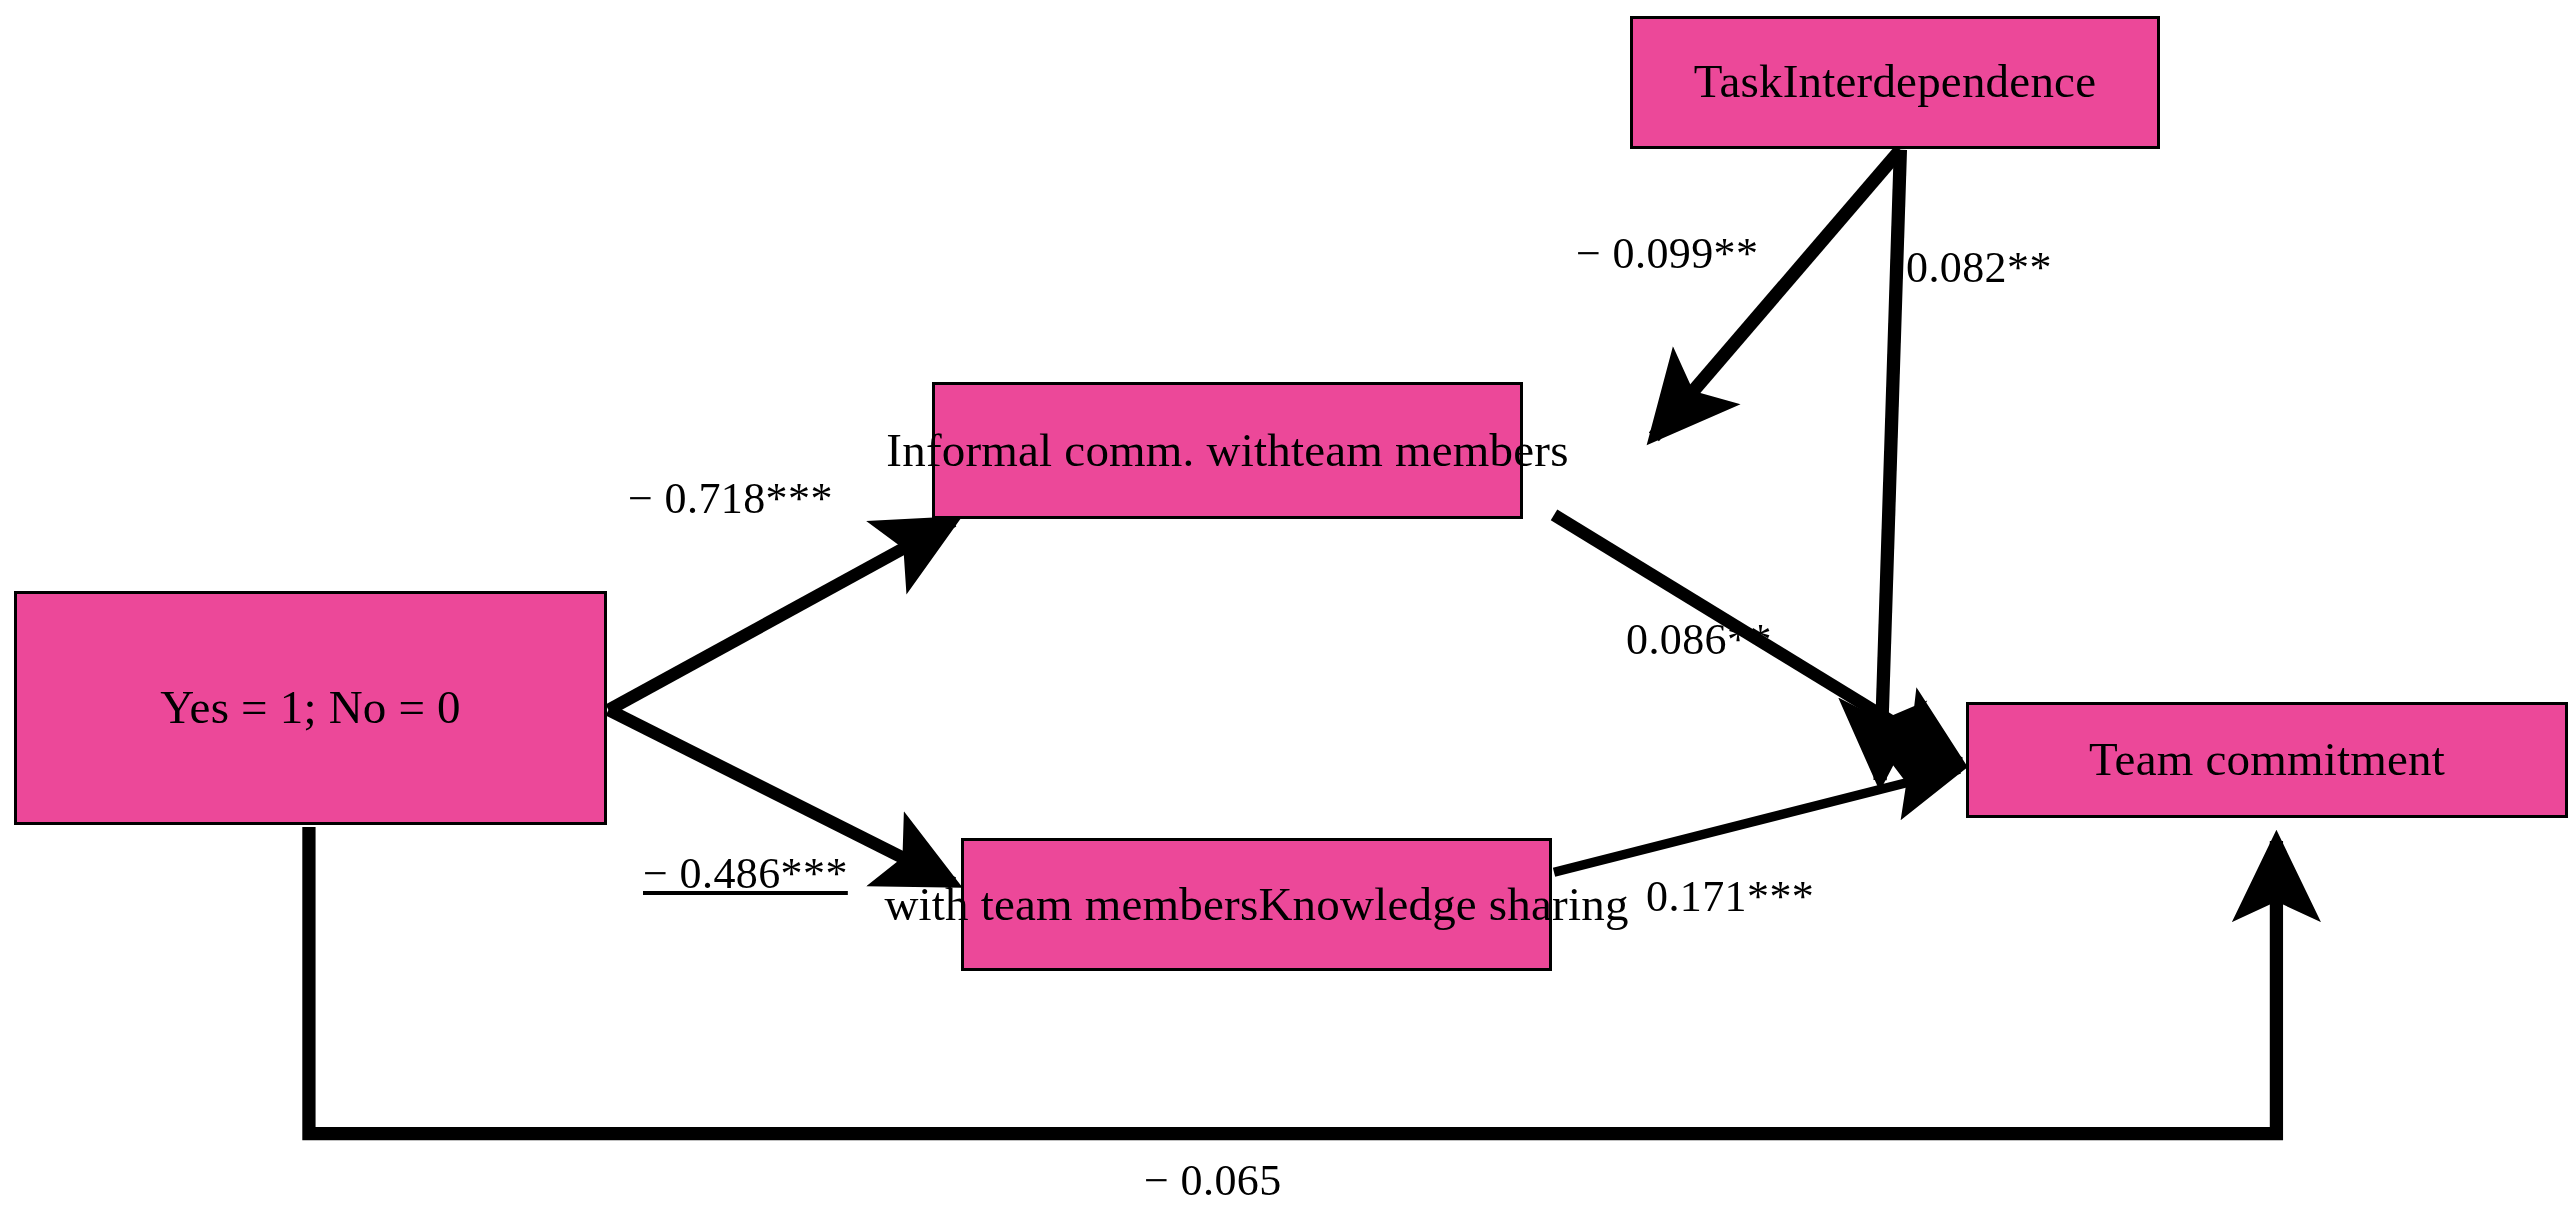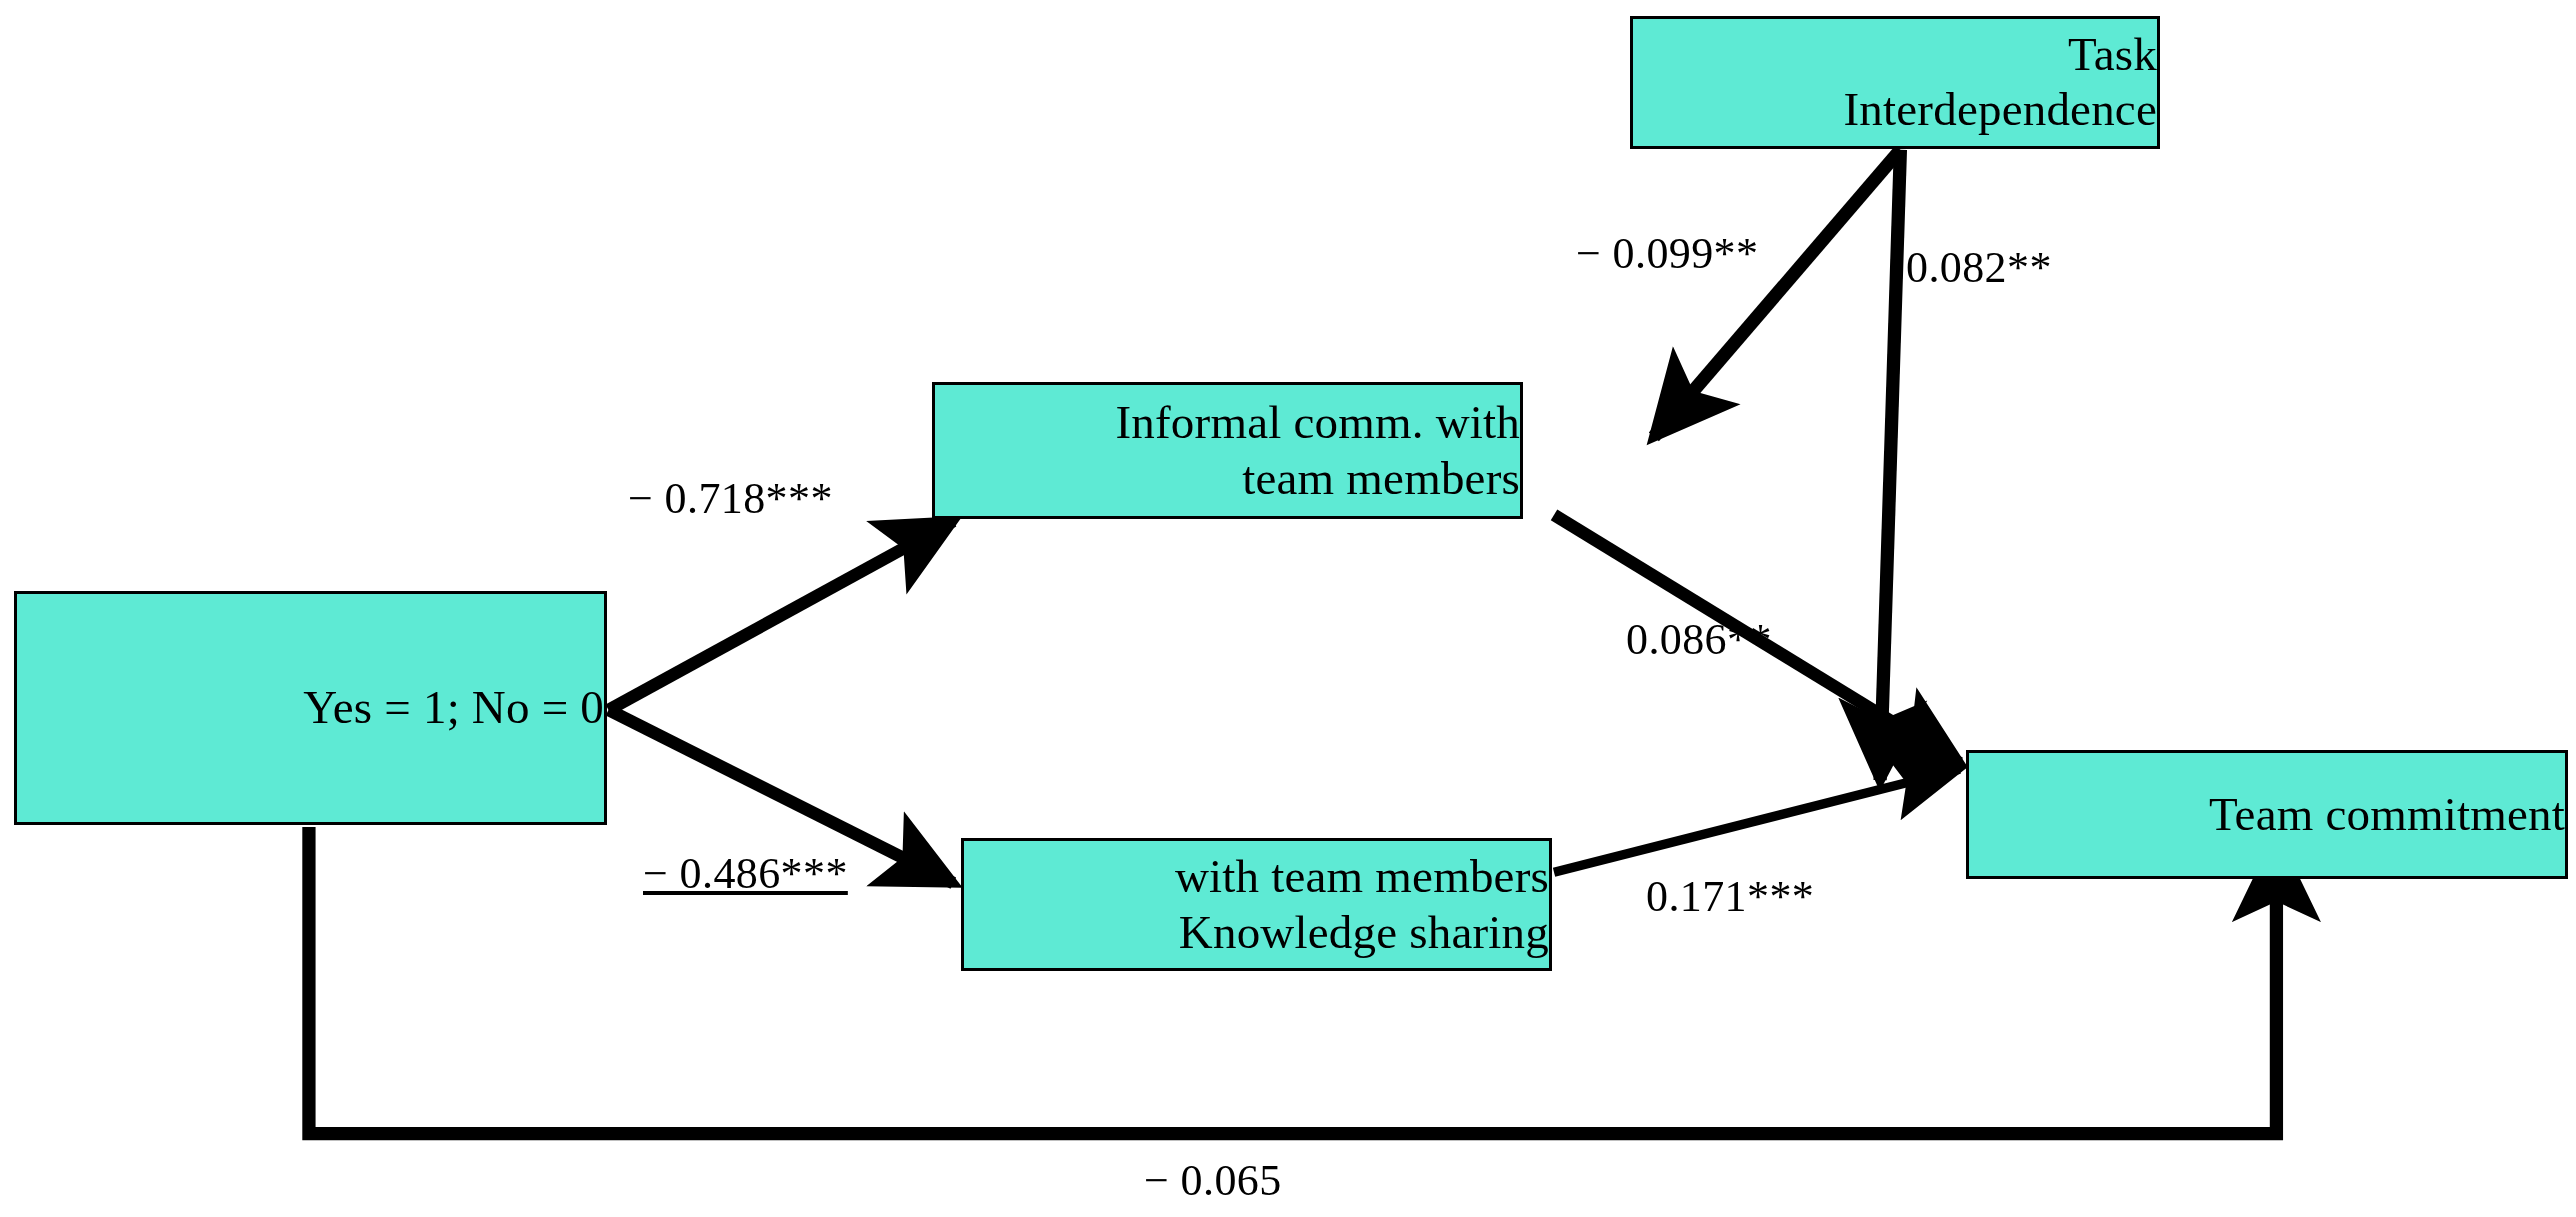--- a/index.html
+++ b/index.html
@@ -22,25 +22,25 @@
   #edge-layer {
     position: absolute;
     left: 0;
     top: 0;
     width: 2576px;
     height: 1217px;
   }
   .node-box {
     position: absolute;
     box-sizing: border-box;
-    background: #5eead4;
+    background: #ec4899;
     border: 3.9px solid #000000;
     display: flex;
-    flex-direction: column;
-    align-items: flex-end;
+    flex-direction: row;
+    align-items: center;
     justify-content: center;
     text-align: center;
     z-index: 5;
   }
   .node-line {
     display: block;
     font-size: 47px;
     line-height: 1.18;
     white-space: nowrap;
     letter-spacing: 0.2px;
@@ -96,21 +96,21 @@
   <div class="node-box" style="left:932px; top:382px; width:591px; height:137px;font-family:Liberation Serif, serif;">
     <span class="node-line">Informal comm. with</span>
     <span class="node-line">team members</span>
   </div>
 
   <div class="node-box" style="left:961px; top:838px; width:591px; height:133px;">
     <span class="node-line">with team members</span>
     <span class="node-line">Knowledge sharing</span>
   </div>
 
-  <div class="node-box" style="left:1966px; top:702px; width:602px; height:129px;margin-top:48px;">
+  <div class="node-box" style="left:1966px; top:702px; width:602px; height:116px;">
     <span class="node-line">Team commitment</span>
   </div>
 
   <span class="edge-label" style="left:628px; top:477px;">− 0.718***</span>
 
   <span class="edge-label" style="left:643px; top:852px;text-decoration:underline;">− 0.486***</span>
 
   <span class="edge-label" style="left:1626px; top:618px;">0.086**</span>
 
   <span class="edge-label" style="left:1629px; top:875px;margin-left:17px;">0.171***</span>

